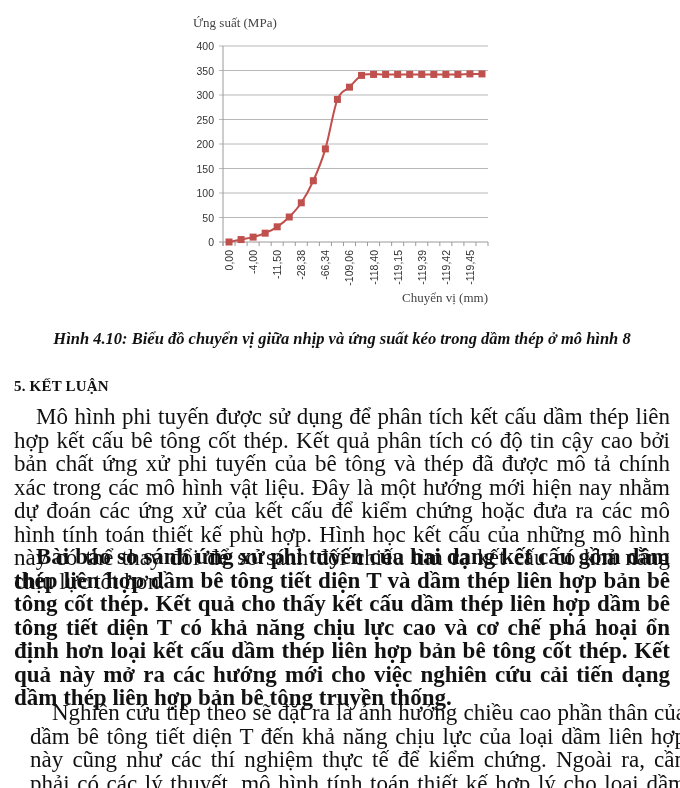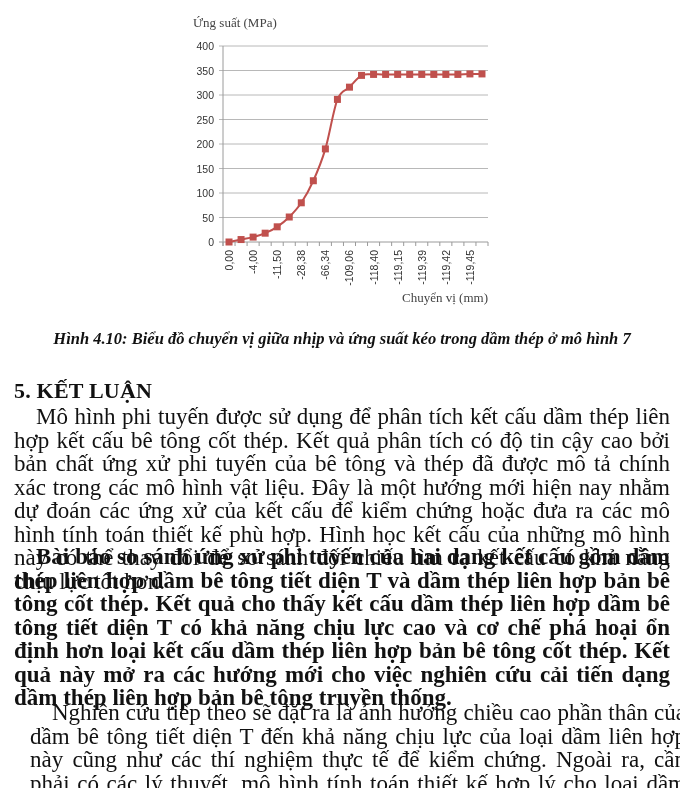--- a/index.html
+++ b/index.html
@@ -1,19 +1,19 @@
 <!DOCTYPE html>
 <html><head>
 <meta charset="utf-8">
 <style>
   html, body { margin: 0; padding: 0; background: #ffffff; }
   body { width: 680px; height: 788px; position: relative; overflow: hidden; font-family: "Liberation Serif", serif; color: #111; }
   #chart { position: absolute; left: 0; top: 0; width: 680px; height: 320px; }
   .caption { position: absolute; left: 14px; width: 656px; top: 328px; text-align: center; font-style: italic; font-weight: bold; font-size: 16.5px; line-height: 22px; }
-  .heading { position: absolute; left: 14px; top: 378px; font-weight: bold; font-size: 22px; letter-spacing: 0.2px; }
+  .heading { position: absolute; left: 14px; top: 378px; font-weight: bold; font-size: 15px; letter-spacing: 0.2px; }
   .para { position: absolute; left: 14px; width: 656px; font-size: 23px; line-height: 23.5px; text-align: justify; text-indent: 22px; }
   #p1 { top: 405px; }
   #p2 { top: 545px; font-weight: bold; }
   #p3 { top: 685px; }
 </style>
 </head>
 <body>
 
 <svg id="chart" width="680" height="320" viewBox="0 0 680 320" xmlns="http://www.w3.org/2000/svg">
   <text id="ylabel" x="193" y="27" font-family="Liberation Serif, serif" font-size="13" fill="#444">Ứng suất (MPa)</text>
@@ -97,17 +97,17 @@
       <rect x="418.25" y="70.92000000000002" width="7" height="7" fill="#C0504D"></rect>
       <rect x="430.2954545454545" y="70.92000000000002" width="7" height="7" fill="#C0504D"></rect>
       <rect x="442.3409090909091" y="70.92000000000002" width="7" height="7" fill="#C0504D"></rect>
       <rect x="454.3863636363636" y="70.92000000000002" width="7" height="7" fill="#C0504D"></rect>
       <rect x="466.43181818181813" y="70.42999999999998" width="7" height="7" fill="#C0504D"></rect>
       <rect x="478.4772727272727" y="70.42999999999998" width="7" height="7" fill="#C0504D"></rect>
     </g>
   <text id="xlabel" x="488" y="302" text-anchor="end" font-family="Liberation Serif, serif" font-size="13" fill="#444">Chuyển vị (mm)</text>
 </svg>
 
-<div class="caption">Hình 4.10: Biểu đồ chuyển vị giữa nhịp và ứng suất kéo trong dầm thép ở mô hình 7</div>
+<div class="caption">Hình 4.10: Biểu đồ chuyển vị giữa nhịp và ứng suất kéo trong dầm thép ở mô hình 8</div>
 <div class="heading">5. KẾT LUẬN</div>
 <p class="para" id="p1" style="margin:0">Mô hình phi tuyến được sử dụng để phân tích kết cấu dầm thép liên hợp kết cấu bê tông cốt thép. Kết quả phân tích có độ tin cậy cao bởi bản chất ứng xử phi tuyến của bê tông và thép đã được mô tả chính xác trong các mô hình vật liệu. Đây là một hướng mới hiện nay nhằm dự đoán các ứng xử của kết cấu để kiểm chứng hoặc đưa ra các mô hình tính toán thiết kế phù hợp. Hình học kết cấu của những mô hình này có thể thay đổi để so sánh đối chiếu tìm ra kết cấu có khả năng chịu lực tốt hơn.</p>
 <p class="para" id="p2" style="margin:0">Bài báo so sánh ứng xử phi tuyến của hai dạng kết cấu gồm dầm thép liên hợp dầm bê tông tiết diện T và dầm thép liên hợp bản bê tông cốt thép. Kết quả cho thấy kết cấu dầm thép liên hợp dầm bê tông tiết diện T có khả năng chịu lực cao và cơ chế phá hoại ổn định hơn loại kết cấu dầm thép liên hợp bản bê tông cốt thép. Kết quả này mở ra các hướng mới cho việc nghiên cứu cải tiến dạng dầm thép liên hợp bản bê tông truyền thống.</p>
 <p class="para" id="p3" style="margin:16px">Nghiên cứu tiếp theo sẽ đặt ra là ảnh hưởng chiều cao phần thân của dầm bê tông tiết diện T đến khả năng chịu lực của loại dầm liên hợp này cũng như các thí nghiệm thực tế để kiểm chứng. Ngoài ra, cần phải có các lý thuyết, mô hình tính toán thiết kế hợp lý cho loại dầm liên hợp này để ứng dụng trong thực tiễn.</p>
 
 </body></html>

